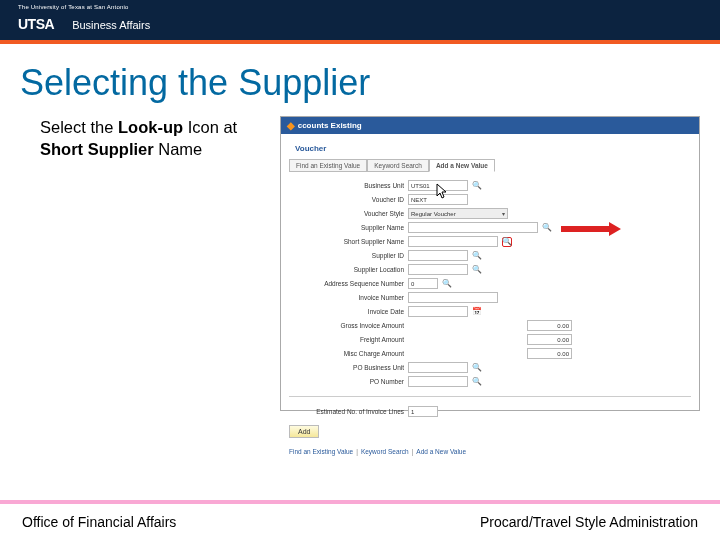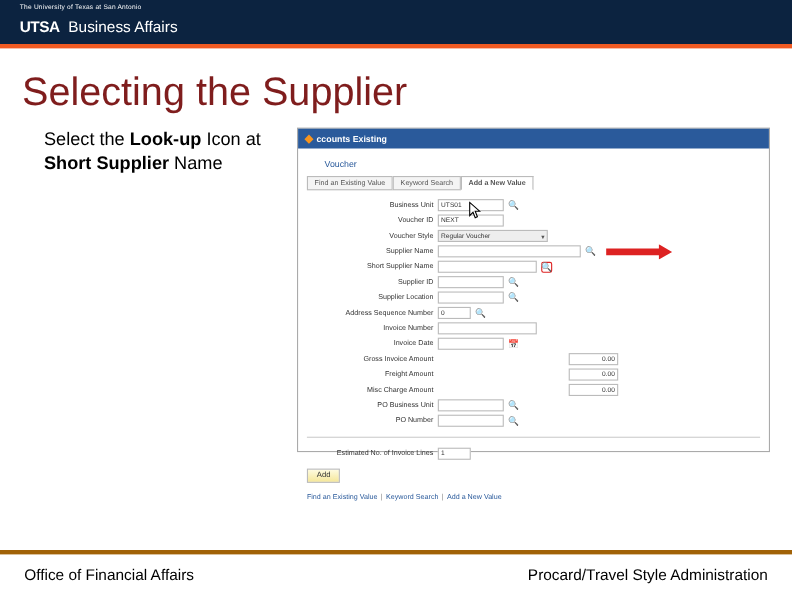--- a/index.html
+++ b/index.html
@@ -1,35 +1,35 @@
 <!DOCTYPE html>
 <html><head>
 <meta charset="utf-8">
 <style>
   * { box-sizing: border-box; margin: 0; padding: 0; }
   body { width: 720px; height: 540px; font-family: Arial, sans-serif; background: #fff; position: relative; overflow: hidden; }
 
   .header-bar { background: #0c2340; height: 40px; display: flex; align-items: center; padding: 0 18px; position: relative; }
   .univ-tag { color: #fff; font-size: 6px; position: absolute; top: 4px; left: 18px; letter-spacing: 0.2px; }
-  .logo-wrap { display: flex; align-items: baseline; gap: 8px; margin-top: 8px; }
+  .logo-wrap { display: flex; align-items: baseline; gap: 18px; margin-top: 8px; }
   .logo-utsa { color: #fff; font-weight: bold; font-size: 14px; letter-spacing: -0.5px; }
-  .logo-affairs { color: #fff; font-size: 14px; font-weight: 300; }
+  .logo-affairs { color: #fff; font-size: 11px; font-weight: 300; }
   .orange-line { background: #f15a22; height: 4px; width: 100%; }
 
-  .slide-title { font-size: 36px; font-weight: 400; padding: 18px 8px 12px 20px; color: #7f1d1d; }
+  .slide-title { font-size: 36px; font-weight: 400; padding: 18px 8px 12px 20px; color: #0369a1; }
 
-  .content-row { display: flex; padding: 0 20px 0 40px; }
+  .content-row { display: flex; padding: 0 20px 0 40px; gap: 10px; }
   .instruction { width: 230px; font-size: 16.5px; line-height: 1.35; color: #000; }
   .instruction .bold { font-weight: bold; }
 
   .screenshot { flex: 1; border: 1px solid #aaa; background: #fff; font-size: 7px; color: #333; position: relative; height: 295px; }
   .ss-blue-bar { background: #2a5a9b; color: #fff; padding: 3px 6px; font-size: 8px; font-weight: bold; display: flex; align-items: center; gap: 3px; }
   .ss-blue-bar .orng { color: #f7941e; font-size: 10px; }
   .ss-pad { padding: 6px 8px; }
-  .ss-bc { color: #2a5a9b; font-size: 8px; font-weight: normal; margin: 4px 0 6px 16px; }
+  .ss-bc { color: #2a5a9b; font-size: 8px; font-weight: bold; margin: 4px 0 6px 6px; }
   .ss-tabs { display: flex; gap: 0; margin-bottom: 8px; }
   .ss-tab { border: 1px solid #bbb; background: #f4f4f4; padding: 2px 6px; font-size: 6.5px; color: #555; }
   .ss-tab.active { background: #fff; border-bottom: 1px solid #fff; font-weight: bold; }
   .ss-form { display: flex; flex-direction: column; gap: 3px; }
   .ss-row { display: flex; align-items: center; gap: 4px; }
   .ss-label { width: 115px; text-align: right; font-size: 6.5px; color: #333; }
   .ss-input { border: 1px solid #bbb; height: 11px; background: #fff; font-size: 6px; padding: 0 2px; display: flex; align-items: center; }
   .ss-input.w60 { width: 60px; }
   .ss-input.w90 { width: 90px; }
   .ss-input.w130 { width: 130px; }
@@ -43,21 +43,21 @@
   .ss-sep { border-top: 1px solid #ccc; margin: 6px 0; }
   .ss-add { border: 1px solid #bbb; background: linear-gradient(#fefbe0,#f5e79a); padding: 2px 8px; font-size: 7px; display: inline-block; }
   .ss-bottom-links { font-size: 6.5px; color: #2a5a9b; margin-top: 10px; }
   .ss-bottom-links .sep { color: #888; margin: 0 3px; }
 
   .red-arrow { position: absolute; top: 105px; left: 280px; }
   .red-arrow svg { display: block; }
 
   .cursor-icon { position: absolute; top: 66px; left: 155px; font-size: 12px; color: #000; }
 
-  .footer { position: absolute; bottom: 0; left: 0; right: 0; height: 40px; border-top: 4px solid #a16207; background: #fff; display: flex; align-items: center; justify-content: space-between; padding: 0 22px; }
+  .footer { position: absolute; bottom: 0; left: 0; right: 0; height: 40px; border-top: 4px solid #f9a8d4; background: #fff; display: flex; align-items: center; justify-content: space-between; padding: 0 22px; }
   .footer-left { font-size: 14px; color: #000; }
   .footer-right { font-size: 14px; color: #000; }
 </style>
 </head>
 <body>
 
 <div class="header-bar">
   <div class="univ-tag">The University of Texas at San Antonio</div>
   <div class="logo-wrap">
     <span class="logo-utsa">UTSA</span>

